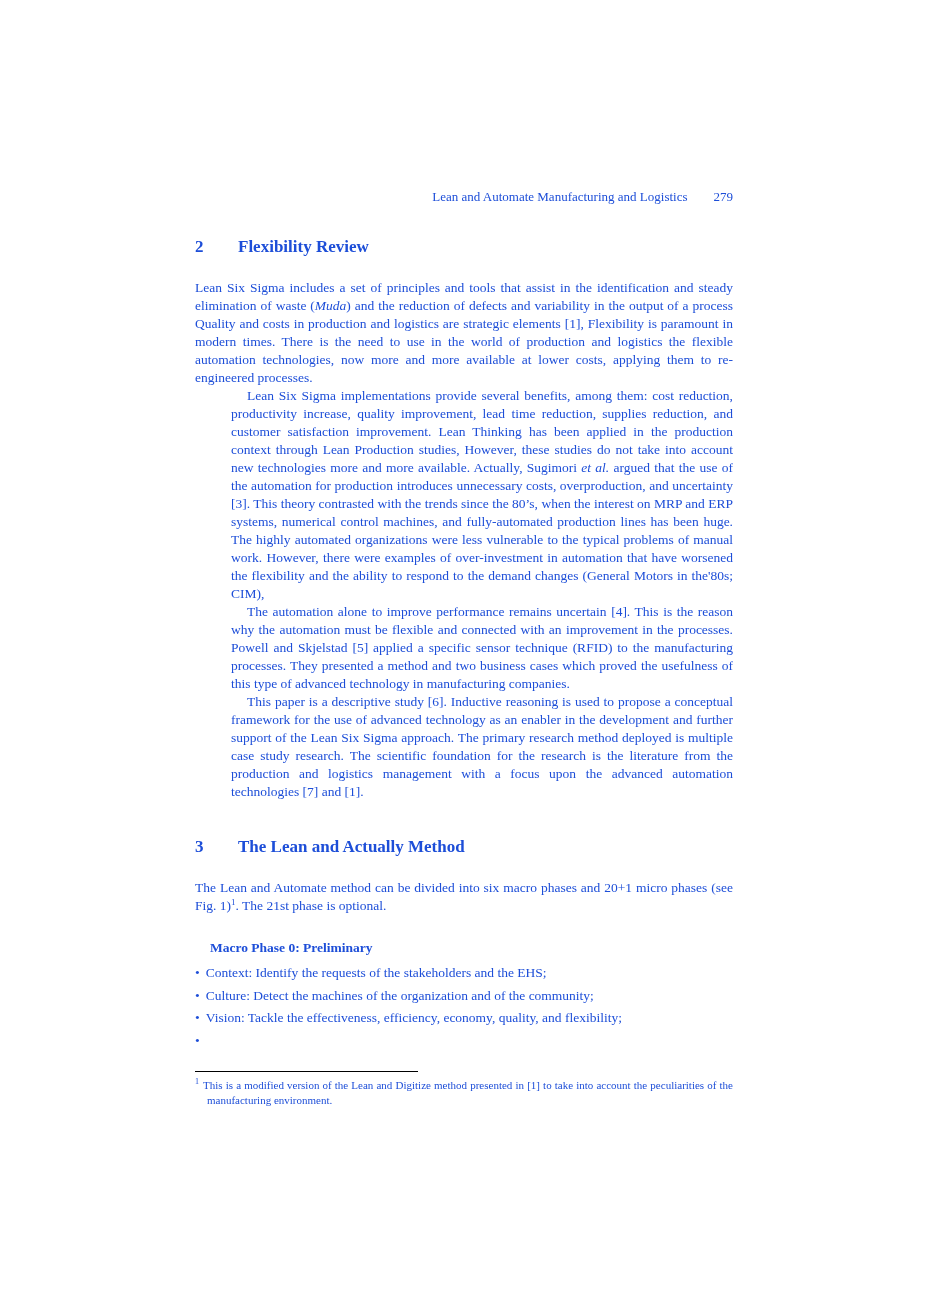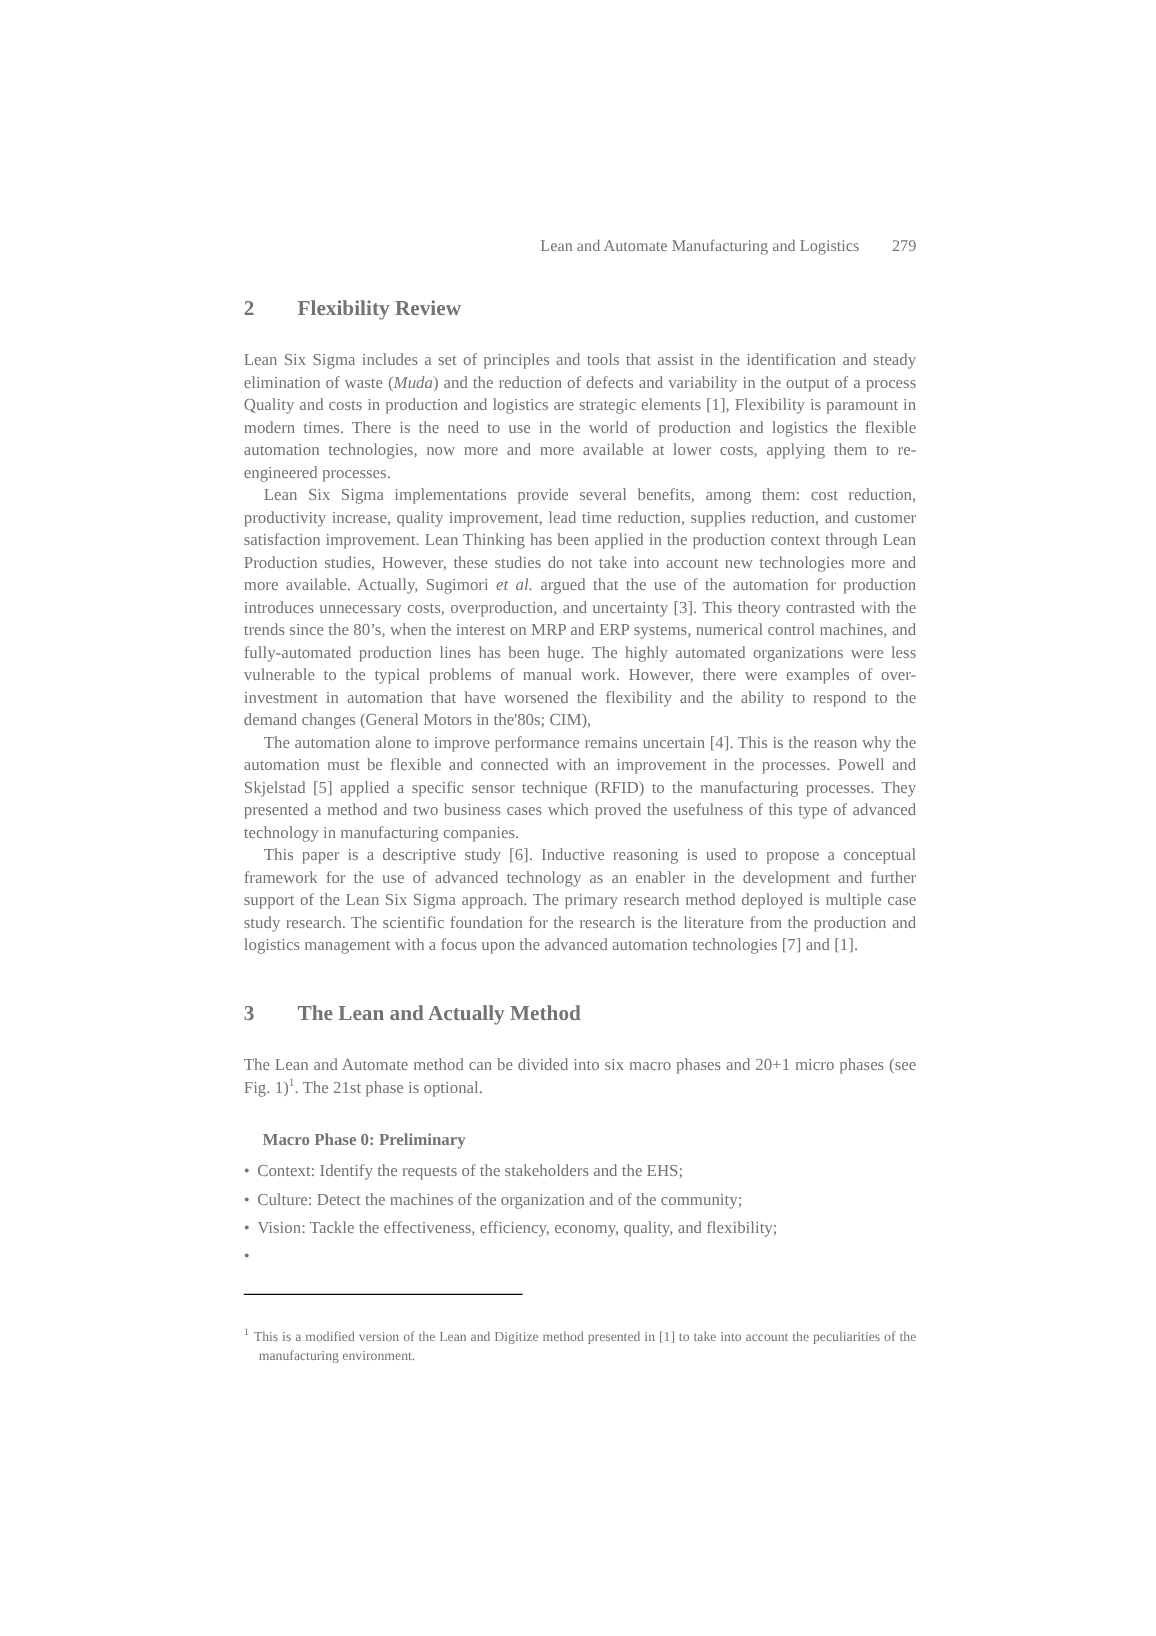--- a/index.html
+++ b/index.html
@@ -6,21 +6,21 @@
     margin: 0;
     padding: 0;
     background: #ffffff;
   }
   .sheet {
     position: relative;
     width: 879px;
     height: 1309px;
     background: #ffffff;
     font-family: "Liberation Serif", "DejaVu Serif", serif;
-    color: #737373;
+    color: #1d4ed8;
     overflow: hidden;
   }
   .content {
     position: absolute;
     left: 195px;
     top: 189px;
     width: 538px;
   }
   .running-header {
     display: flex;
@@ -42,20 +42,21 @@
   }
   .body-para {
     margin: 22px 0 0 0;
     font-size: 13.5px;
     line-height: 18px;
     text-align: justify;
     text-indent: 16px;
   }
   .body-para.flow {
     margin-top: 0;
+    margin-left: 36px;
   }
   .body-para.no-indent {
     text-indent: 0;
   }
   .section-heading.second {
     margin-top: 36px;
   }
   .subheading {
     margin: 24px 0 0 15px;
     font-size: 13.5px;
@@ -79,21 +80,21 @@
     flex: 0 0 auto;
     font-size: 13.5px;
   }
   .footnote-rule {
     margin-top: 21px;
     width: 223px;
     height: 0;
     border-top: 1px solid #000000;
   }
   .footnote {
-    margin-top: 22px;
+    margin-top: 2px;
     font-size: 11px;
     line-height: 15.5px;
     text-align: justify;
     padding-left: 12px;
     text-indent: -12px;
   }
   .footnote sup {
     font-size: 8px;
     margin-right: 4px;
   }

